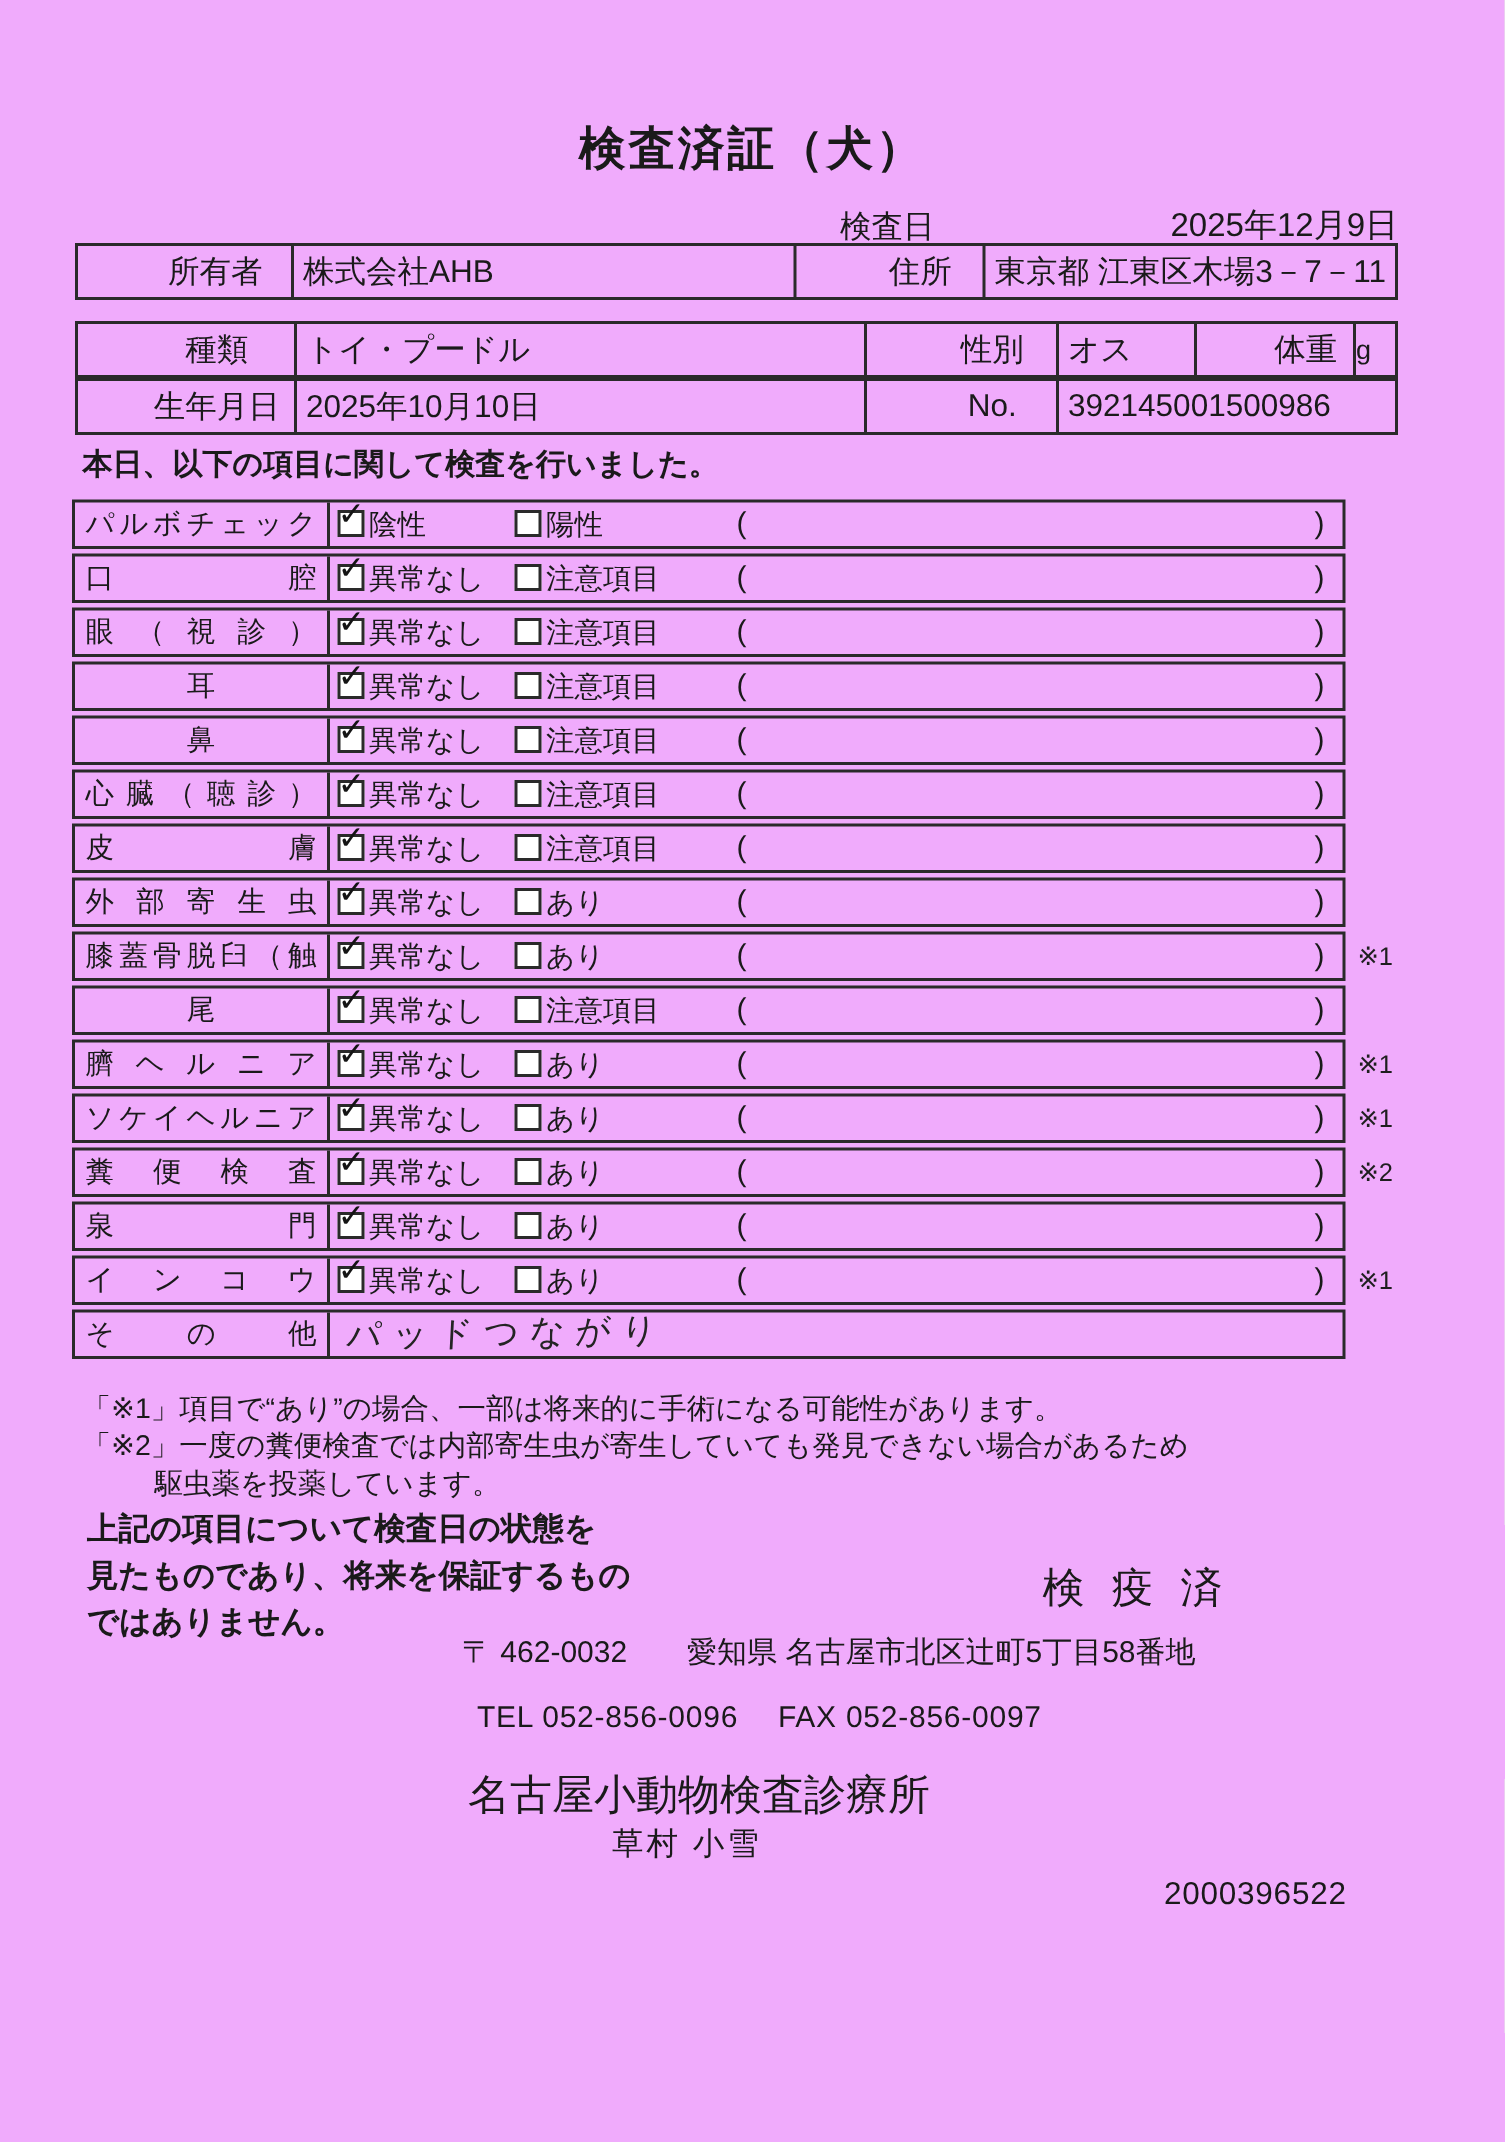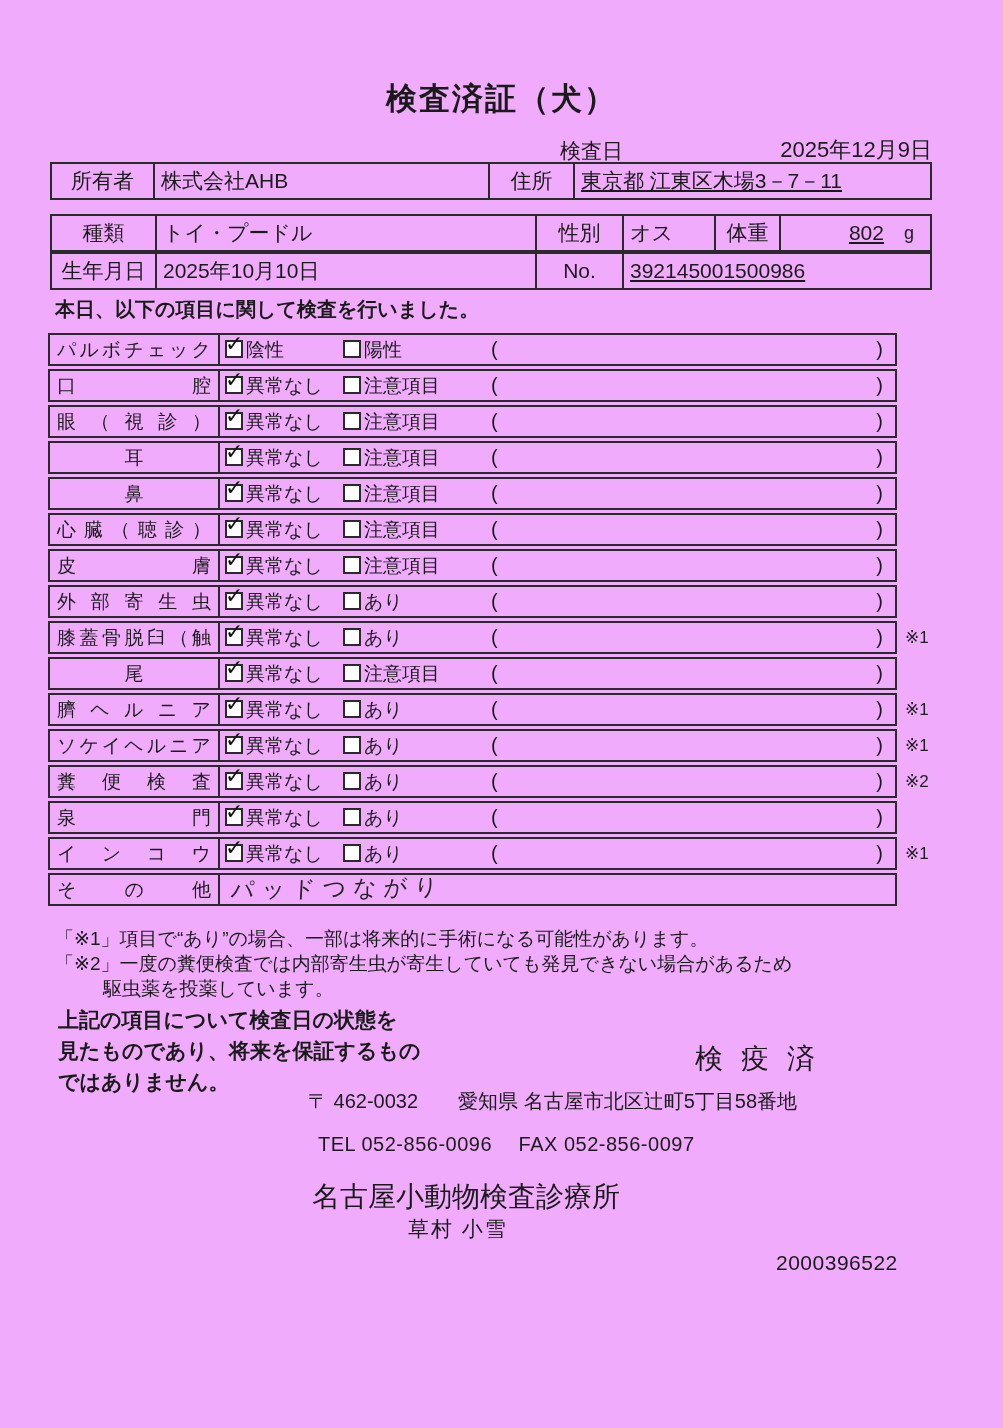--- a/index.html
+++ b/index.html
@@ -38,22 +38,22 @@
   .tblB1{top:214px;}
   .tblB2{top:252px;}
   .cell{
     display:flex;align-items:center;
     box-sizing:border-box;
     border-right:2px solid var(--bc);
     padding:0 6px;
     white-space:nowrap;
     overflow:hidden;
   }
-  .cell.last{border-right:none;flex:1;text-decoration:underline;}
-  .cell.hdr{justify-content:center;}
+  .cell.last{border-right:none;flex:1;}
+  .cell.hdr{justify-content:center;margin-left:41px;}
   .wA1{width:103px;}
   .wA2{width:335px;}
   .wA3{width:85px;}
   .wB1{width:105px;}
   .wB2{width:380px;}
   .wB3{width:87px;}
   .wB4{width:92px;}
   .wB5{width:65px;}
   .weight-cell{justify-content:flex-end;padding-right:16px;}
   .weight-unit{font-size:18px;margin-left:20px;}

